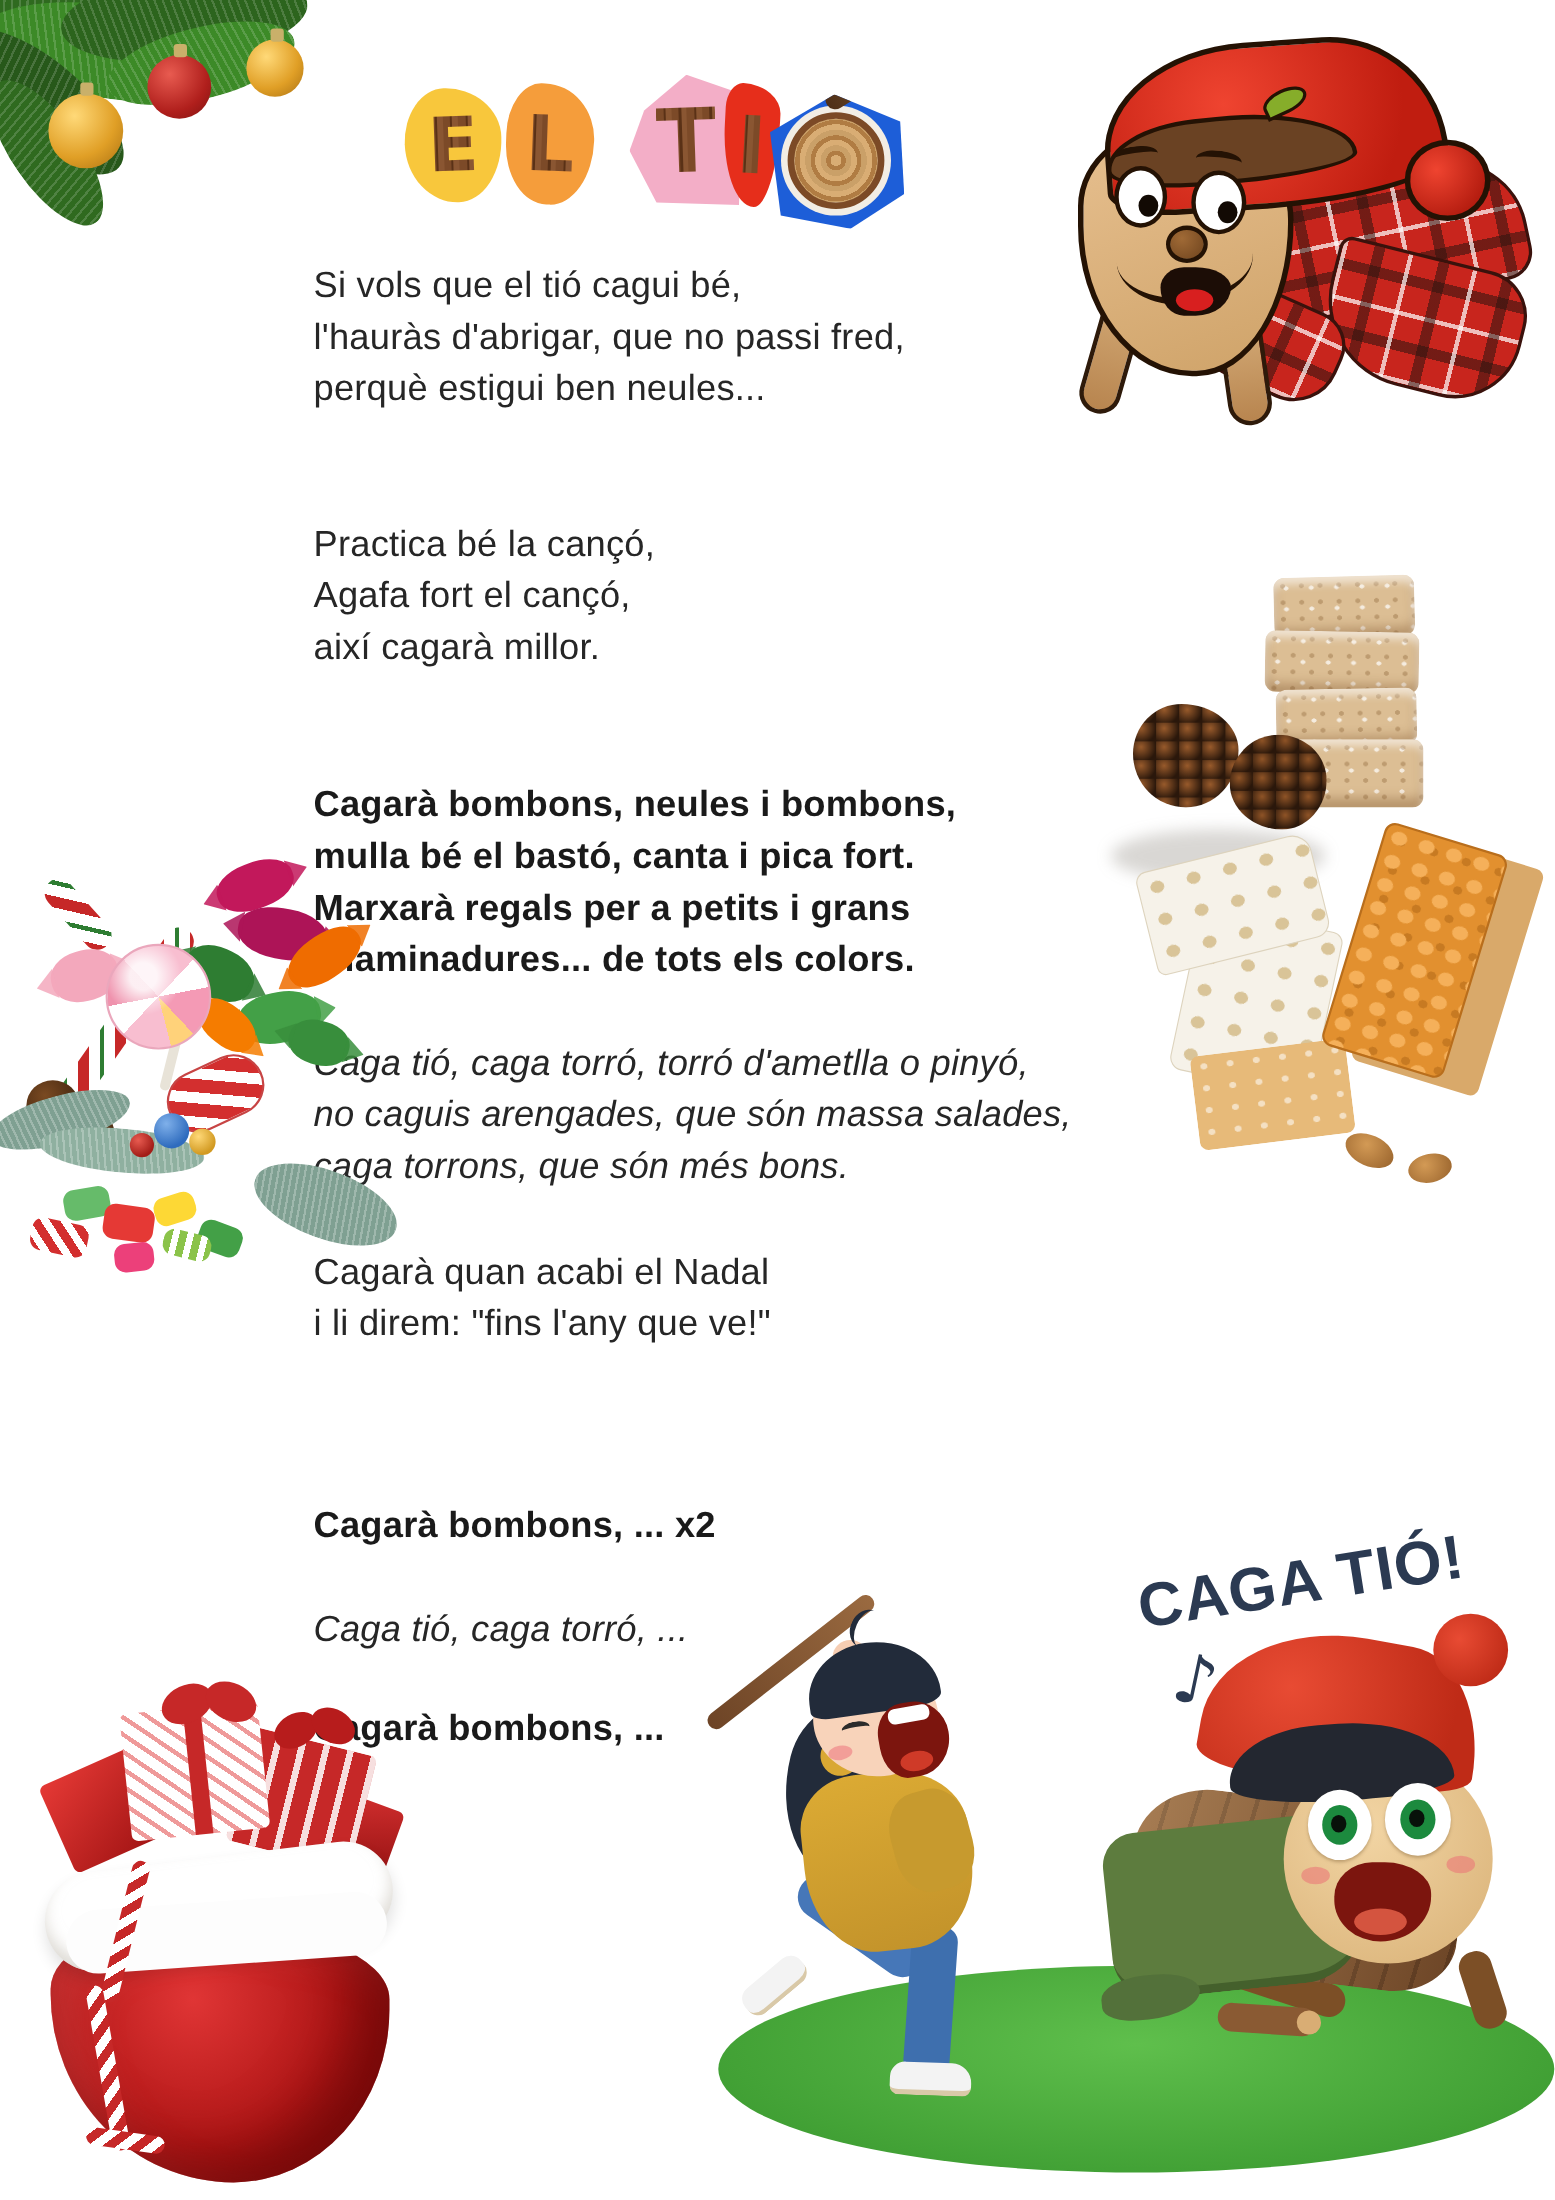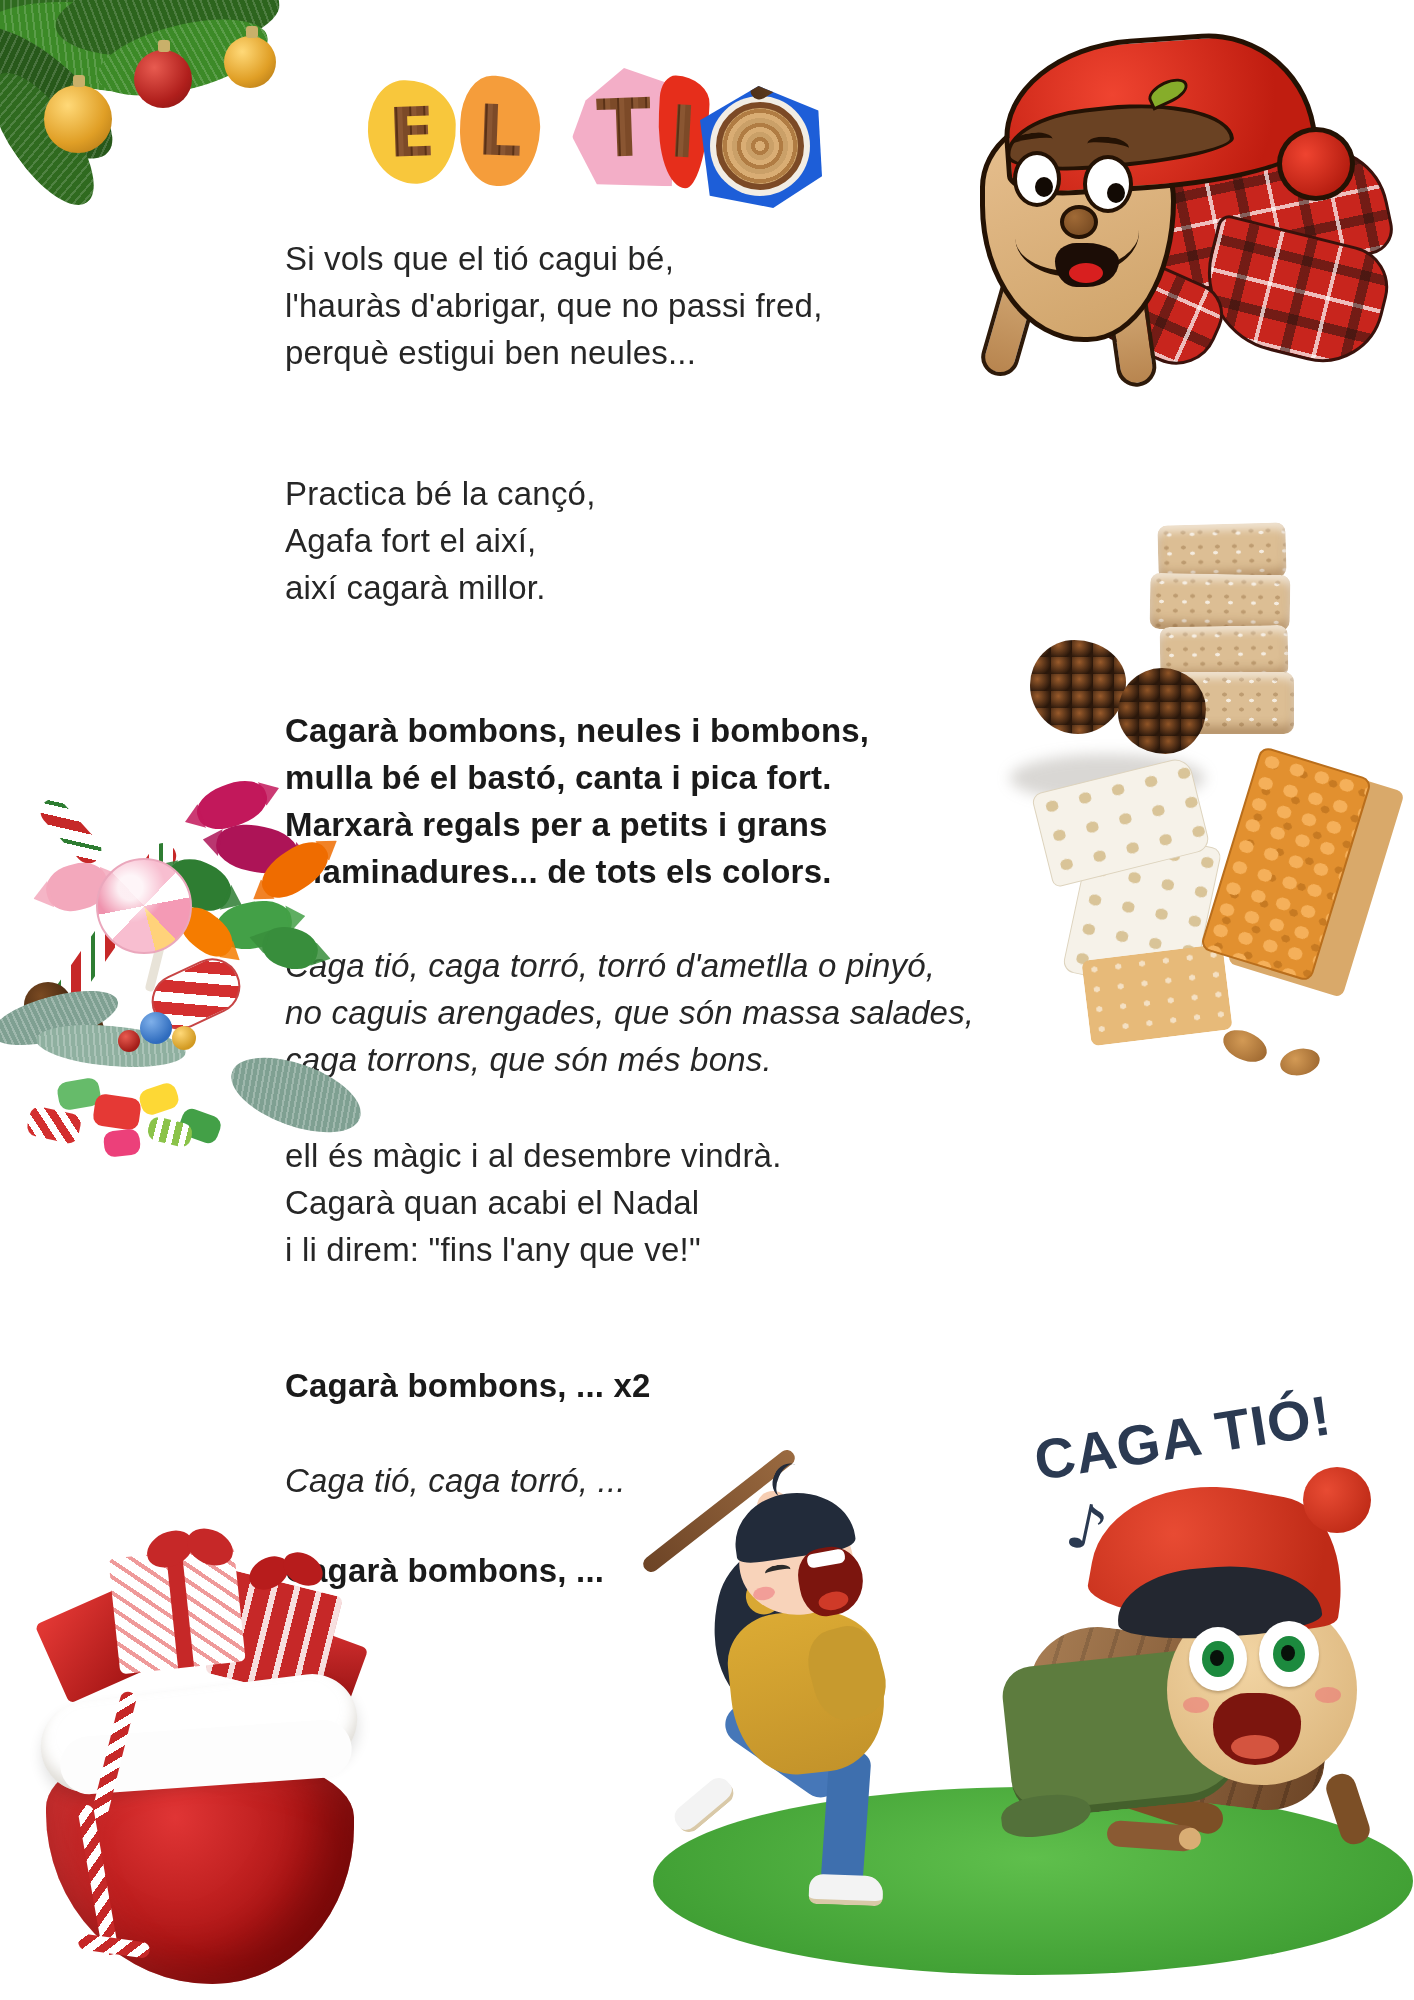--- a/index.html
+++ b/index.html
@@ -332,36 +332,35 @@
     <div class="abs t1-mouth"></div>
   </div>
 
   <div class="stanza s0">
     <div>Si vols que el tió cagui bé,</div>
     <div>l'hauràs d'abrigar, que no passi fred,</div>
     <div>perquè estigui ben neules...</div>
   </div>
   <div class="stanza s1">
     <div>Practica bé la cançó,</div>
-    <div>Agafa fort el així,</div>
+    <div>Agafa fort el cançó,</div>
     <div>així cagarà millor.</div>
   </div>
   <div class="stanza s2 bold">
     <div>Cagarà bombons, neules i bombons,</div>
     <div>mulla bé el bastó, canta i pica fort.</div>
     <div>Marxarà regals per a petits i grans</div>
     <div>i llaminadures... de tots els colors.</div>
   </div>
   <div class="stanza s3 italic">
     <div>Caga tió, caga torró, torró d'ametlla o pinyó,</div>
     <div>no caguis arengades, que són massa salades,</div>
     <div>caga torrons, que són més bons.</div>
   </div>
   <div class="stanza s4">
-    <div>ell és màgic i al desembre vindrà.</div>
     <div>Cagarà quan acabi el Nadal</div>
     <div>i li direm: "fins l'any que ve!"</div>
   </div>
   <div class="stanza s5 bold">
     <div>Cagarà bombons, ... x2</div>
   </div>
   <div class="stanza s6 italic">
     <div>Caga tió, caga torró, ...</div>
   </div>
   <div class="stanza s7 bold">

